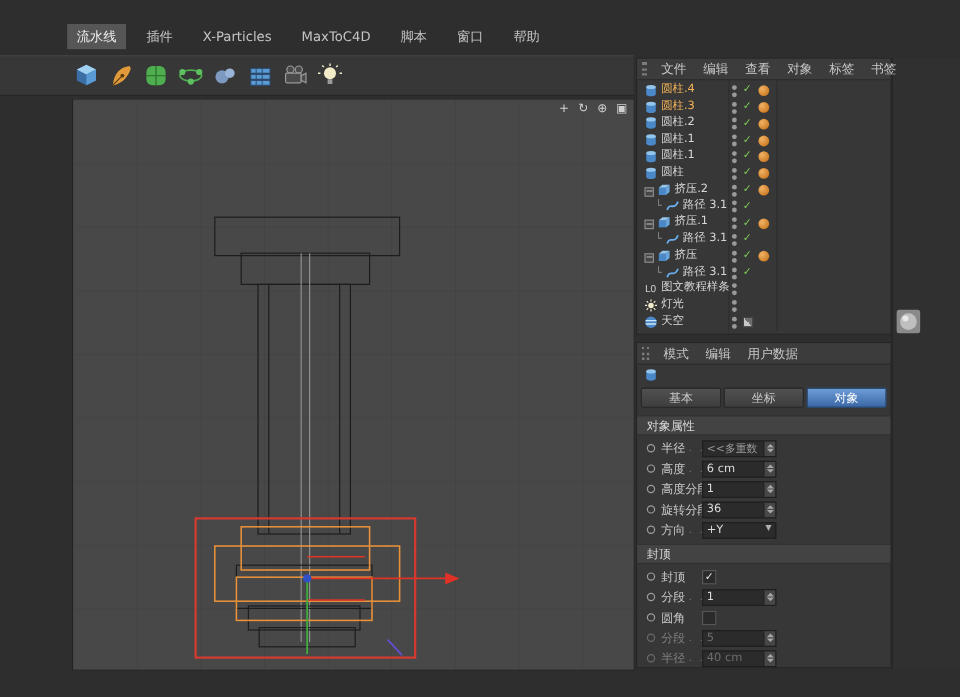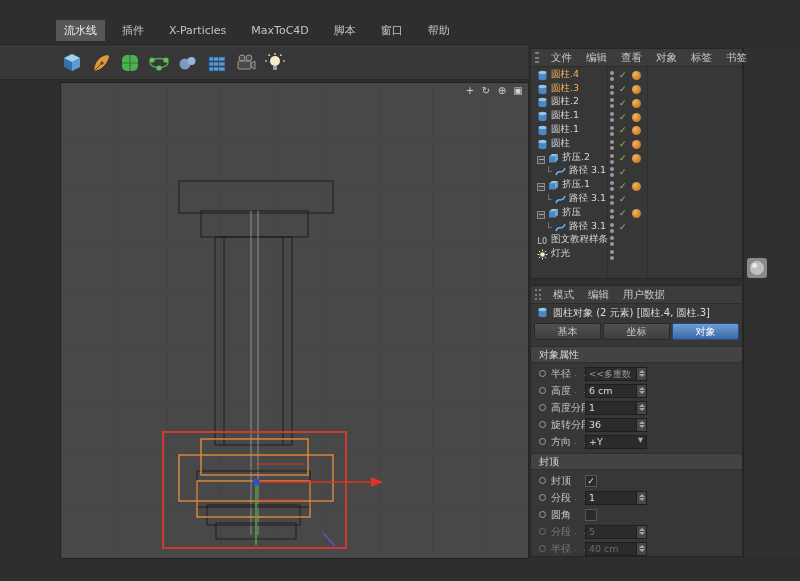--- a/index.html
+++ b/index.html
@@ -452,38 +452,53 @@
             </svg>
           </span>
           <span class="om-name">灯光</span>
           <span class="om-cols">
             <span class="vdots">
               <i></i>
               <i></i>
             </span>
           </span>
         </div>
+        <div class="om-row">
+          <span class="om-icon">
+            <svg width="11" height="11" viewBox="0 0 11 11">
+              <circle cx="5.5" cy="5.5" r="4.8" fill="#4a88c8"></circle>
+              <path d="M1 4.2h9M1.2 7h8.6" stroke="#cfe6f8" stroke-width="1.2" fill="none"></path>
+            </svg>
+          </span>
+          <span class="om-name">天空</span>
+          <span class="om-cols">
+            <span class="vdots">
+              <i></i>
+              <i></i>
+            </span>
+            <span class="tag-texture"></span>
+          </span>
+        </div>
       </div>
   </div>
 
   <div id="attribute-manager" class="panel">
     <div class="panel-menu" id="attr-menu">
       <span class="grip"></span>
     <span class="pm-item">模式</span>
         <span class="pm-item">编辑</span>
         <span class="pm-item">用户数据</span>
       </div>
     <div id="attr-title">
       <span id="attr-title-icon">
           <svg width="11" height="11" viewBox="0 0 11 11">
             <path d="M1.5 2.5v6c0 1 1.8 1.7 4 1.7s4-.7 4-1.7v-6z" fill="#4a88c8"></path>
             <ellipse cx="5.5" cy="2.5" rx="4" ry="1.7" fill="#93c5ec"></ellipse>
           </svg>
         </span>
-      <span>圆柱对象 (2 元素) [圆柱.4, 圆柱.3]</span>
     </div>
     <div id="attr-tabs">
         <div class="tab">基本</div>
         <div class="tab">坐标</div>
         <div class="tab active">对象</div>
       </div>
     <div id="attr-rows">
         <div class="attr-header">对象属性</div>
         <div class="attr-row">
           <span class="rec"></span>

